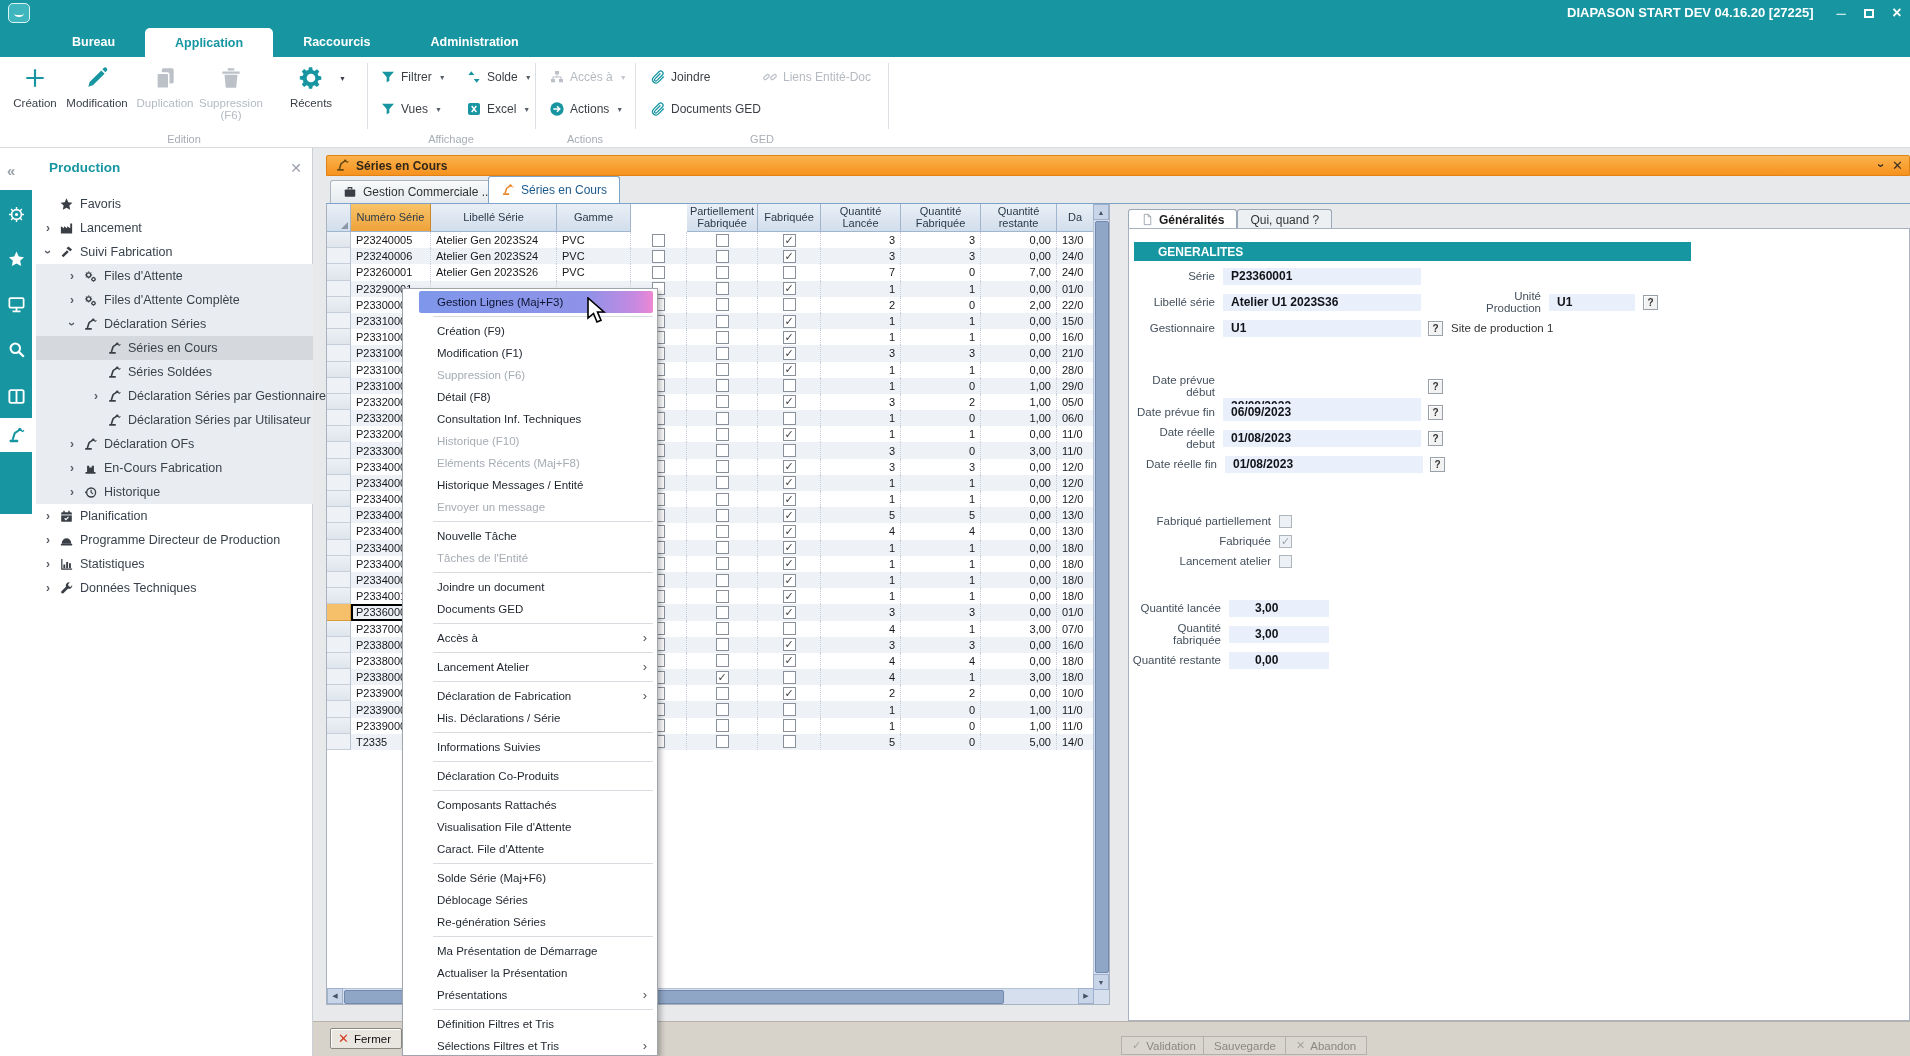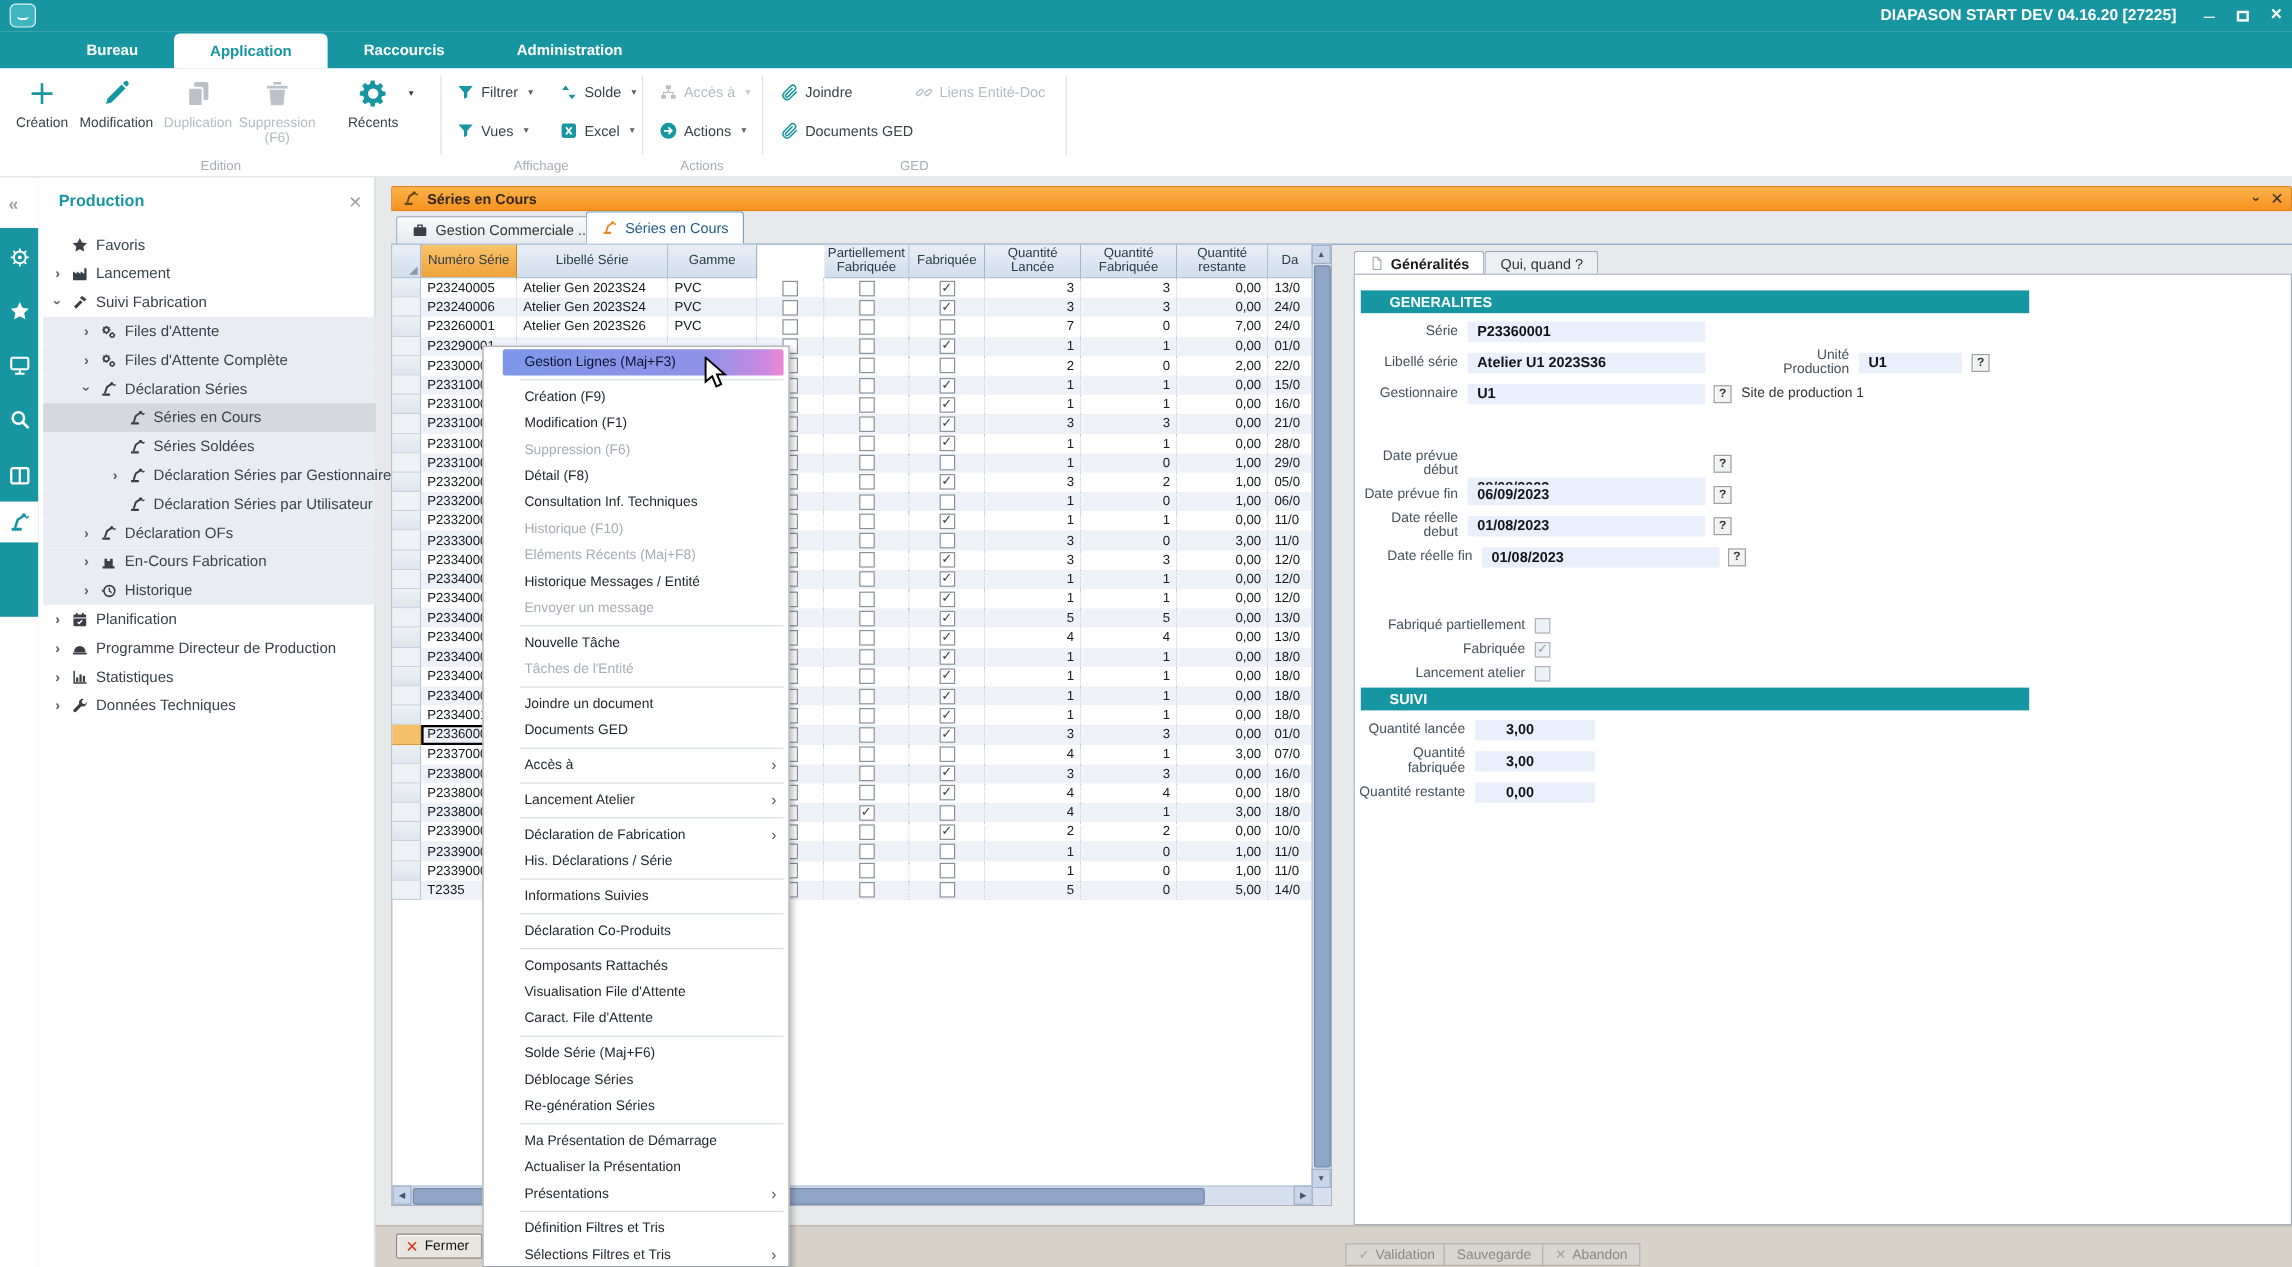--- a/index.html
+++ b/index.html
@@ -1718,21 +1718,21 @@
       <div class="frow" style="left: 0px; top: 174px;">
         <div class="flabel">Date prévue fin</div>
         <div class="finput" style="width: 198px;">06/09/2023</div>
         <div class="qbtn">?</div>
       </div>
       <div class="frow" style="left: 0px; top: 200px;">
         <div class="flabel">Date réelle debut</div>
         <div class="finput" style="width: 198px;">01/08/2023</div>
         <div class="qbtn">?</div>
       </div>
-      <div class="frow" style="left: 12px; top: 226px;">
+      <div class="frow" style="left: 2px; top: 226px;">
         <div class="flabel">Date réelle fin</div>
         <div class="finput" style="width: 198px;">01/08/2023</div>
         <div class="qbtn">?</div>
       </div>
     </div>
 
   <div id="statut-rows">
       <div class="ckrow" style="left: 0px; top: 284px;">
         <div class="flabel">Fabriqué partiellement</div>
         <span class="cb dis"></span>
@@ -1740,21 +1740,20 @@
       <div class="ckrow" style="left: 0px; top: 304px;">
         <div class="flabel">Fabriquée</div>
         <span class="cb dis checked"></span>
       </div>
       <div class="ckrow" style="left: 0px; top: 324px;">
         <div class="flabel">Lancement atelier</div>
         <span class="cb dis"></span>
       </div>
     </div>
 
-  <div class="secbar" style="top:344px">SUIVI</div>
   <div id="suivi-rows">
       <div class="frow" style="left: 0px; top: 370px;">
         <div class="flabel" style="width: 100px;">Quantité lancée</div>
         <div class="finput" style="width: 100px; padding-left: 26px;">3,00</div>
       </div>
       <div class="frow" style="left: 0px; top: 396px;">
         <div class="flabel" style="width: 100px;">Quantité fabriquée</div>
         <div class="finput" style="width: 100px; padding-left: 26px;">3,00</div>
       </div>
       <div class="frow" style="left: 0px; top: 422px;">

